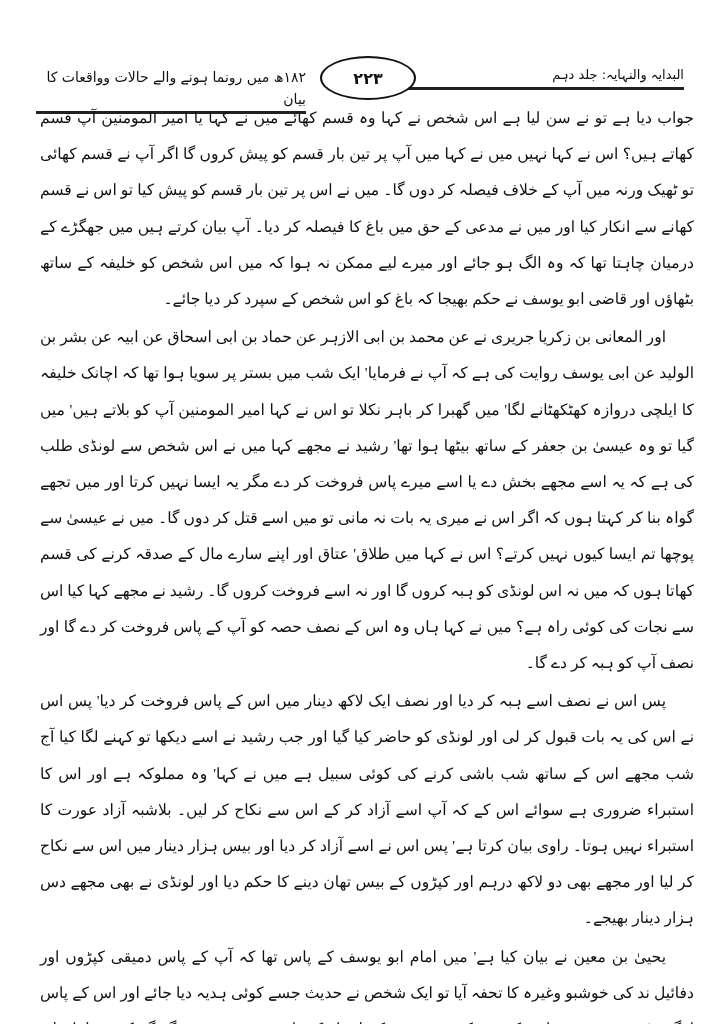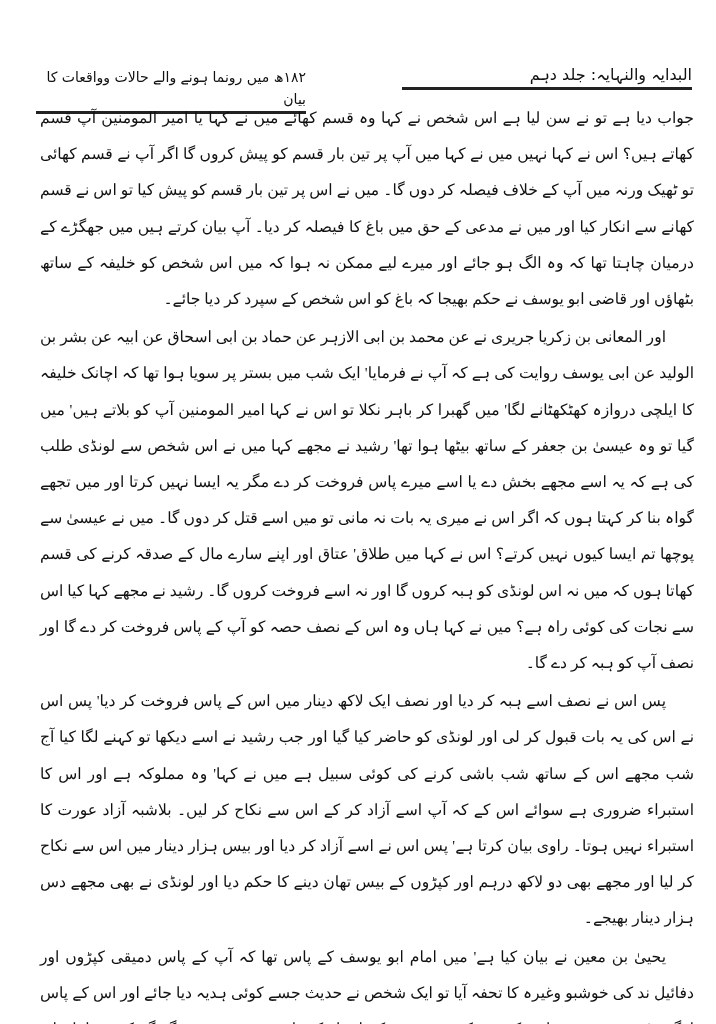--- a/index.html
+++ b/index.html
@@ -5,22 +5,22 @@
   html, body { margin: 0; padding: 0; background: #ffffff; }
   body {
     width: 716px; height: 1024px; position: relative; overflow: hidden;
     font-family: "DejaVu Sans", sans-serif; color: #111111;
   }
   .header {
     position: absolute; top: 62px; left: 36px; width: 664px; height: 32px;
     direction: rtl;
   }
   .hdr-right {
-    position: absolute; right: 8px; top: 2px; width: 290px;
-    text-align: right; font-size: 16px; line-height: 22px;
+    position: absolute; right: 16px; top: 2px; width: 290px;
+    text-align: right; font-size: 13px; line-height: 22px;
     border-bottom: 3px solid #222; padding-bottom: 1px;
   }
   .hdr-left {
     position: absolute; left: 0; top: 4px; width: 270px;
     text-align: left; font-size: 14px; line-height: 22px;
     border-bottom: 3px solid #222; padding-bottom: 1px; direction: rtl;
   }
   .hdr-left span { display: block; text-align: right; }
   .page-oval {
     position: absolute; left: 50%; top: -6px; transform: translateX(-50%);
@@ -35,20 +35,21 @@
   }
   .content p { margin: 0; font-family: Liberation Serif, serif; }
   .content p.indent { text-indent: 28px; }
   .content p.gap { margin-top: 2px; }
 </style>
 </head>
 <body>
 
 <div class="header">
   <div class="hdr-right">البدایہ والنہایہ: جلد دہم</div>
+  <div class="page-oval">۲۲۳</div>
   <div class="hdr-left">
     <span>۱۸۲ھ میں رونما ہونے والے حالات وواقعات کا بیان</span>
   </div>
 </div>
 
 <div class="content">
   <p>جواب دیا ہے تو نے سن لیا ہے اس شخص نے کہا وہ قسم کھائے میں نے کہا یا امیر المومنین آپ قسم کھاتے ہیں؟ اس نے کہا نہیں میں نے کہا میں آپ پر تین بار قسم کو پیش کروں گا اگر آپ نے قسم کھائی تو ٹھیک ورنہ میں آپ کے خلاف فیصلہ کر دوں گا۔ میں نے اس پر تین بار قسم کو پیش کیا تو اس نے قسم کھانے سے انکار کیا اور میں نے مدعی کے حق میں باغ کا فیصلہ کر دیا۔ آپ بیان کرتے ہیں میں جھگڑے کے درمیان چاہتا تھا کہ وہ الگ ہو جائے اور میرے لیے ممکن نہ ہوا کہ میں اس شخص کو خلیفہ کے ساتھ بٹھاؤں اور قاضی ابو یوسف نے حکم بھیجا کہ باغ کو اس شخص کے سپرد کر دیا جائے۔</p>
   <p class="indent gap">اور المعانی بن زکریا جریری نے عن محمد بن ابی الازہر عن حماد بن ابی اسحاق عن ابیہ عن بشر بن الولید عن ابی یوسف روایت کی ہے کہ آپ نے فرمایا' ایک شب میں بستر پر سویا ہوا تھا کہ اچانک خلیفہ کا ایلچی دروازہ کھٹکھٹانے لگا' میں گھبرا کر باہر نکلا تو اس نے کہا امیر المومنین آپ کو بلاتے ہیں' میں گیا تو وہ عیسیٰ بن جعفر کے ساتھ بیٹھا ہوا تھا' رشید نے مجھے کہا میں نے اس شخص سے لونڈی طلب کی ہے کہ یہ اسے مجھے بخش دے یا اسے میرے پاس فروخت کر دے مگر یہ ایسا نہیں کرتا اور میں تجھے گواہ بنا کر کہتا ہوں کہ اگر اس نے میری یہ بات نہ مانی تو میں اسے قتل کر دوں گا۔ میں نے عیسیٰ سے پوچھا تم ایسا کیوں نہیں کرتے؟ اس نے کہا میں طلاق' عتاق اور اپنے سارے مال کے صدقہ کرنے کی قسم کھاتا ہوں کہ میں نہ اس لونڈی کو ہبہ کروں گا اور نہ اسے فروخت کروں گا۔ رشید نے مجھے کہا کیا اس سے نجات کی کوئی راہ ہے؟ میں نے کہا ہاں وہ اس کے نصف حصہ کو آپ کے پاس فروخت کر دے گا اور نصف آپ کو ہبہ کر دے گا۔</p>
   <p class="indent gap">پس اس نے نصف اسے ہبہ کر دیا اور نصف ایک لاکھ دینار میں اس کے پاس فروخت کر دیا' پس اس نے اس کی یہ بات قبول کر لی اور لونڈی کو حاضر کیا گیا اور جب رشید نے اسے دیکھا تو کہنے لگا کیا آج شب مجھے اس کے ساتھ شب باشی کرنے کی کوئی سبیل ہے میں نے کہا' وہ مملوکہ ہے اور اس کا استبراء ضروری ہے سوائے اس کے کہ آپ اسے آزاد کر کے اس سے نکاح کر لیں۔ بلاشبہ آزاد عورت کا استبراء نہیں ہوتا۔ راوی بیان کرتا ہے' پس اس نے اسے آزاد کر دیا اور بیس ہزار دینار میں اس سے نکاح کر لیا اور مجھے بھی دو لاکھ درہم اور کپڑوں کے بیس تھان دینے کا حکم دیا اور لونڈی نے بھی مجھے دس ہزار دینار بھیجے۔</p>
   <p class="indent gap">یحییٰ بن معین نے بیان کیا ہے' میں امام ابو یوسف کے پاس تھا کہ آپ کے پاس دمیقی کپڑوں اور دفائیل ند کی خوشبو وغیرہ کا تحفہ آیا تو ایک شخص نے حدیث جسے کوئی ہدیہ دیا جائے اور اس کے پاس لوگ بیٹھے ہوں تو وہ اس کے شریک ہوئے ہیں کے اسناد کے بارے میں مجھ سے گفتگو کی تو امام ابو یوسف نے فرمایا یہ حدیث پنیر' کھجور اور کشمش کے بارے میں ہے اور جو تحائف تم اس وقت دیکھتے ہوں اس وقت نہیں تھے۔ اے غلام اسے اٹھا کر خزانوں میں لے جا اور آپ نے اس سے انہیں کچھ بھی نہ دیا اور بشر بن غیاث المریسی نے بیان کیا ہے کہ میں نے امام ابو یوسف کو بیان کرتے سنا کہ میں نے سترہ سال حضرت امام ابو حنیفہ کی صحبت اٹھائی' پھر سترہ سال دنیا مجھ پر ٹوٹ پڑی اور میرا خیال ہے کہ میری موت قریب آ گئی ہے اور اس کے بعد آپ چند ماہ زندہ رہے پھر فوت ہو گئے۔</p>

